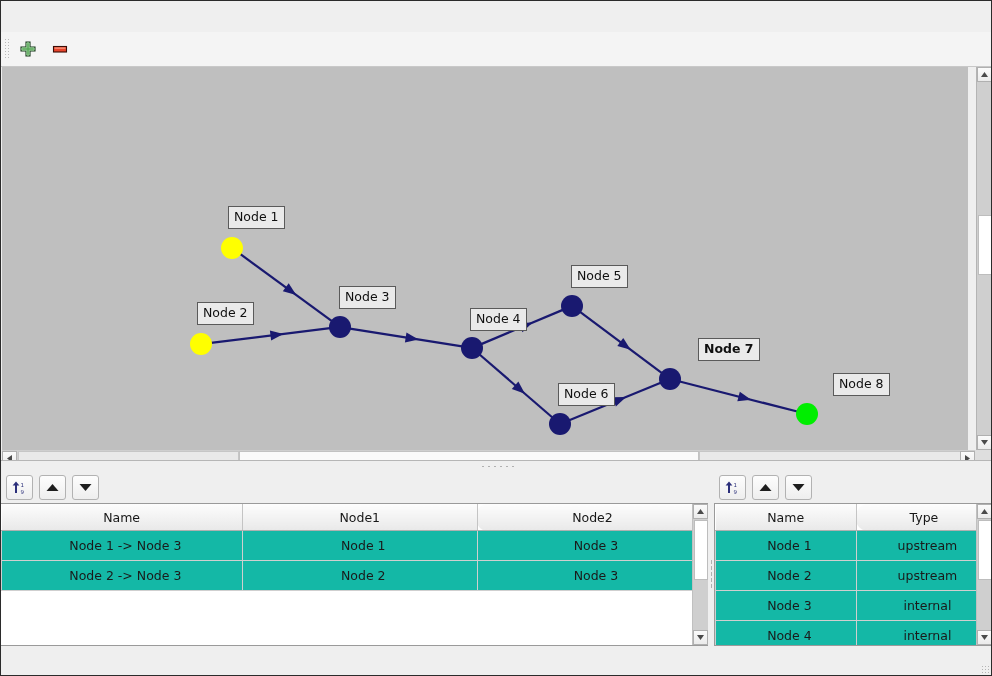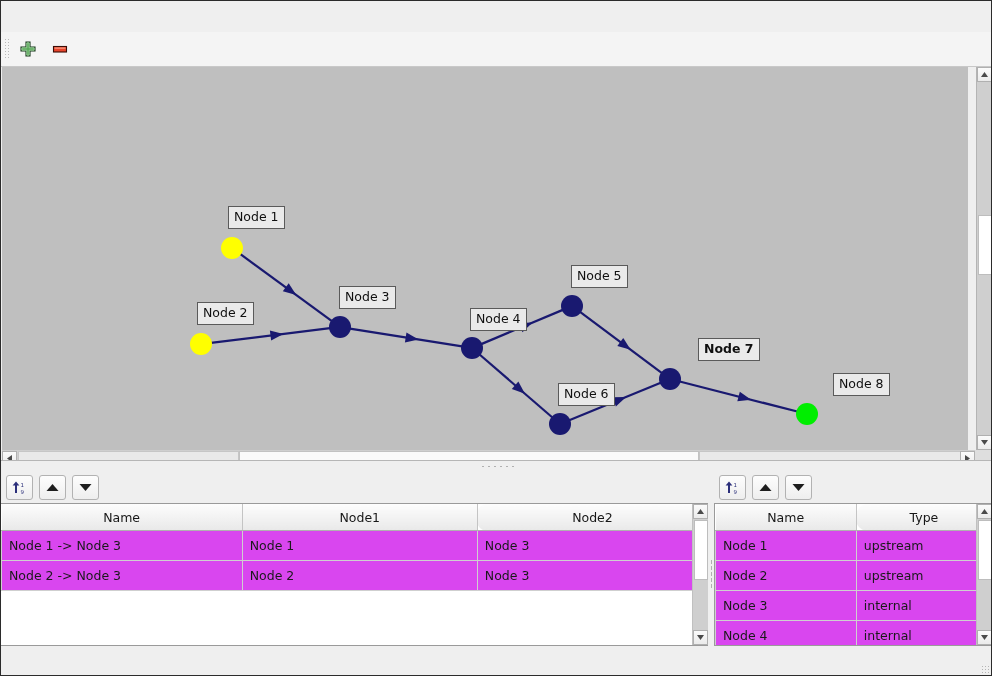--- a/index.html
+++ b/index.html
@@ -221,24 +221,25 @@
     height: 24px;
     text-align: center;
     color: #171717;
     cursor: pointer;
   }
   table.grid td {
     border-right: 1px solid #cfcfcf;
     border-bottom: 1px solid #cfcfcf;
     height: 29px;
     padding: 0 0 0 7px;
-    background: #d946ef;
+    background: #14b8a6;
     white-space: nowrap;
     overflow: hidden;
     cursor: default;
+    text-align: center;
   }
   table.grid tr td:first-child { border-left: 1px solid #cfcfcf; }
 
   .tbl-scroll {
     position: absolute; right: 0; top: 0;
     width: 16px; height: 100%;
     background: #cfcfcf;
     border-left: 1px solid #c0c0c0;
     box-sizing: border-box;
   }

